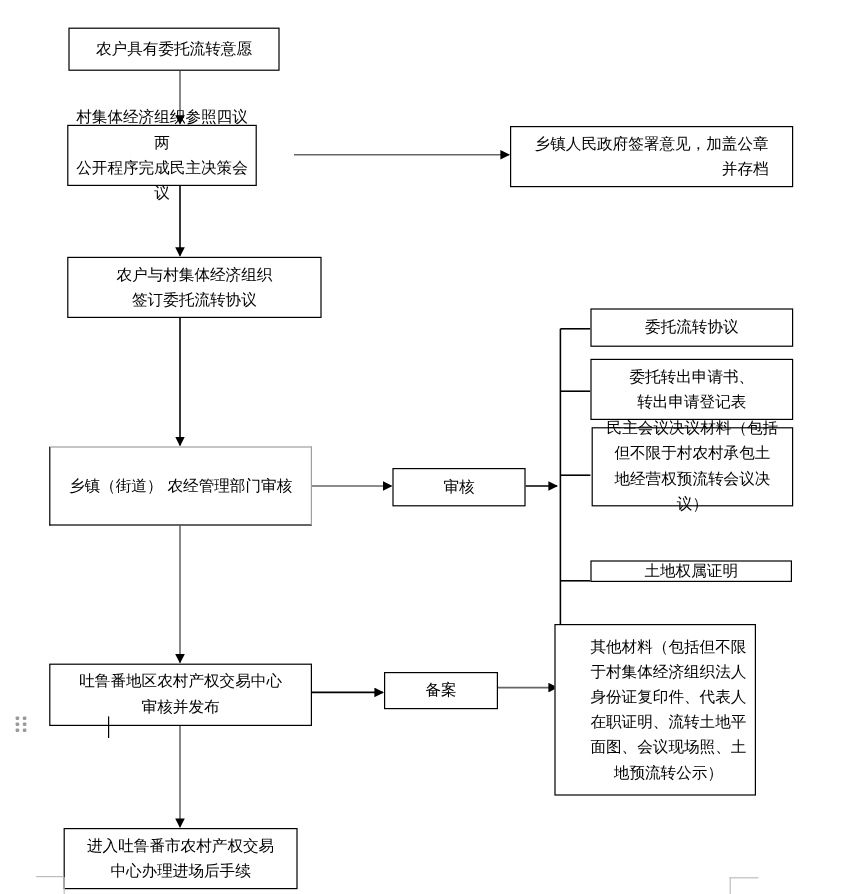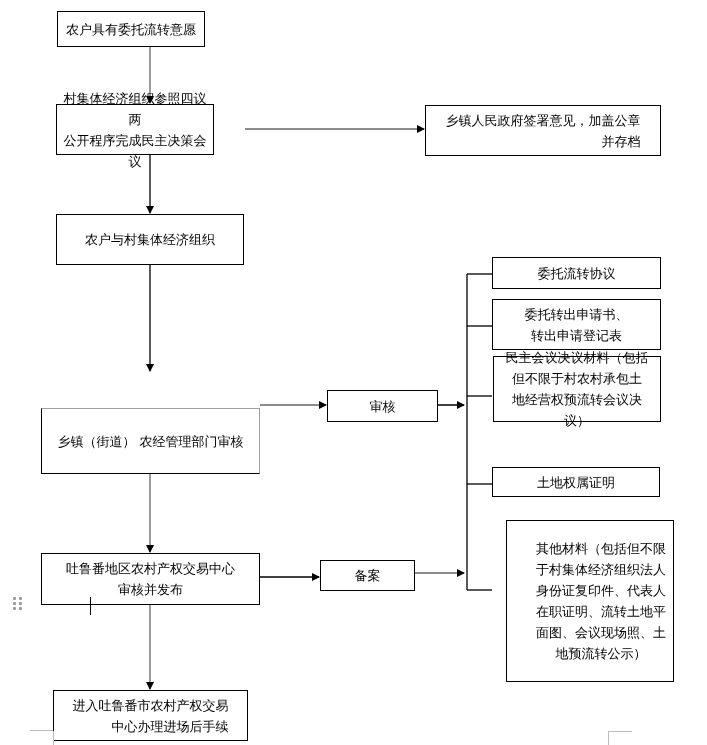--- a/index.html
+++ b/index.html
@@ -2,21 +2,21 @@
 <html><head>
   <meta charset="utf-8">
   <style>
     html, body { margin: 0; padding: 0; background: #ffffff; }
     body { width: 707px; height: 745px; position: relative; overflow: hidden;
            font-family: "DejaVu Sans", "Liberation Sans", sans-serif; color: #000; }
     .box { position: absolute; box-sizing: border-box; border: 1.5px solid #000; background: #fff;
            display: flex; align-items: center; justify-content: center; text-align: center;
            font-size: 13px; line-height: 21px; padding: 0 6px; }
     .box span { display: block; }
-    .box.gray-tr { border-top-color: #a0a0a0; border-right-color: #a0a0a0; margin-top: 36px; }
+    .box.gray-tr { border-top-color: #a0a0a0; border-right-color: #a0a0a0; }
     svg.lines { position: absolute; left: 0; top: 0; }
     .handle { position: absolute; left: 13px; top: 597px; width: 10px; height: 14px; }
     .handle i { position: absolute; width: 3px; height: 3px; background: #9a9a9a; border-radius: 1px; }
     .cursor { position: absolute; left: 90px; top: 597px; width: 1px; height: 18px; background: #000; }
     .corner { position: absolute; border-color: #bdbdbd; border-style: solid; }
   </style>
 </head>
 <body>
 
 <svg class="lines" width="707" height="745">
@@ -41,48 +41,49 @@
   <line x1="414" y1="573" x2="464" y2="573" stroke="#666" stroke-width="1.3" marker-end="url(#arr)"></line>
 
   <line x1="467" y1="274" x2="467" y2="590" stroke="#000" stroke-width="1.3"></line>
   <line x1="467" y1="274" x2="492" y2="274" stroke="#000" stroke-width="1.3"></line>
   <line x1="467" y1="326" x2="492" y2="326" stroke="#000" stroke-width="1.3"></line>
   <line x1="467" y1="396" x2="492" y2="396" stroke="#000" stroke-width="1.3"></line>
   <line x1="467" y1="484" x2="492" y2="484" stroke="#000" stroke-width="1.3"></line>
   <line x1="467" y1="590" x2="492" y2="590" stroke="#000" stroke-width="1.3"></line>
 </svg>
 
-<div class="box" style="left:57px;top:11px;width:148px;height:36px;">
+<div class="box" style="left:57px;top:23px;width:176px;height:36px;">
   <div>
       <span>农户具有委托流转意愿</span>
     </div>
 </div>
 <div class="box" style="left:56px;top:104px;width:158px;height:51px;">
   <div>
     <span>村集体经济组织参照四议两</span>
     <span>公开程序完成民主决策会议</span>
   </div>
 </div>
-<div class="box" style="left:56px;top:214px;width:188px;height:51px;">
+<div class="box" style="left:56px;top:214px;width:212px;height:51px;">
   <div>
     <span>农户与村集体经济组织</span>
+    <span>签订委托流转协议</span>
   </div>
 </div>
 <div class="box gray-tr" style="left:41px;top:372px;width:219px;height:66px;">
   <div>
       <span>乡镇（街道） 农经管理部门审核</span>
     </div>
 </div>
 <div class="box" style="left:41px;top:553px;width:219px;height:52px;">
   <div>
     <span>吐鲁番地区农村产权交易中心</span>
     <span>审核并发布</span>
   </div>
 </div>
-<div class="box" style="left:53px;top:690px;width:195px;height:51px;text-align:right;">
+<div class="box" style="left:53px;top:690px;width:195px;height:51px;">
   <div>
     <span>进入吐鲁番市农村产权交易</span>
     <span>中心办理进场后手续</span>
   </div>
 </div>
 
 <div class="box" style="left:425px;top:105px;width:236px;height:51px;text-align:right;">
   <div>
     <span>乡镇人民政府签署意见，加盖公章</span>
     <span>并存档</span>
@@ -106,24 +107,24 @@
   </div>
 </div>
 <div class="box" style="left:493px;top:356px;width:168px;height:66px;">
   <div>
     <span>民主会议决议材料（包括</span>
     <span>但不限于村农村承包土</span>
     <span>地经营权预流转会议决</span>
     <span>议）</span>
   </div>
 </div>
-<div class="box" style="left:492px;top:467px;width:168px;height:30px;">
+<div class="box" style="left:492px;top:467px;width:168px;height:18px;">
   <span>土地权属证明</span>
 </div>
-<div class="box" style="left:506px;top:520px;width:168px;height:162px;padding-left:28px;">
+<div class="box" style="left:462px;top:520px;width:168px;height:143px;padding-left:28px;">
   <div>
     <span>其他材料（包括但不限</span>
     <span>于村集体经济组织法人</span>
     <span>身份证复印件、代表人</span>
     <span>在职证明、流转土地平</span>
     <span>面图、会议现场照、土</span>
     <span>地预流转公示）</span>
   </div>
 </div>
 

